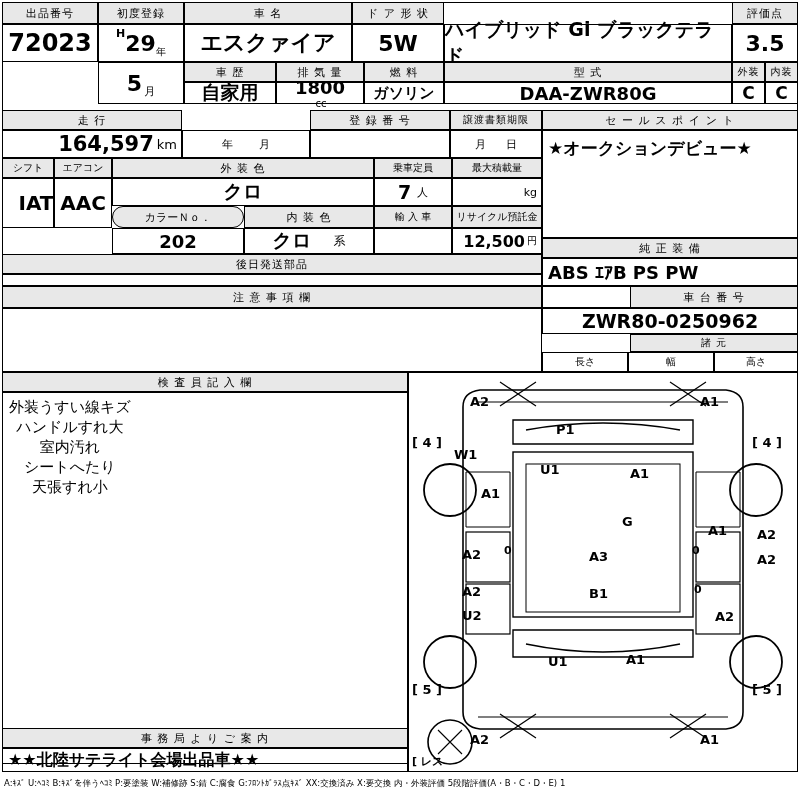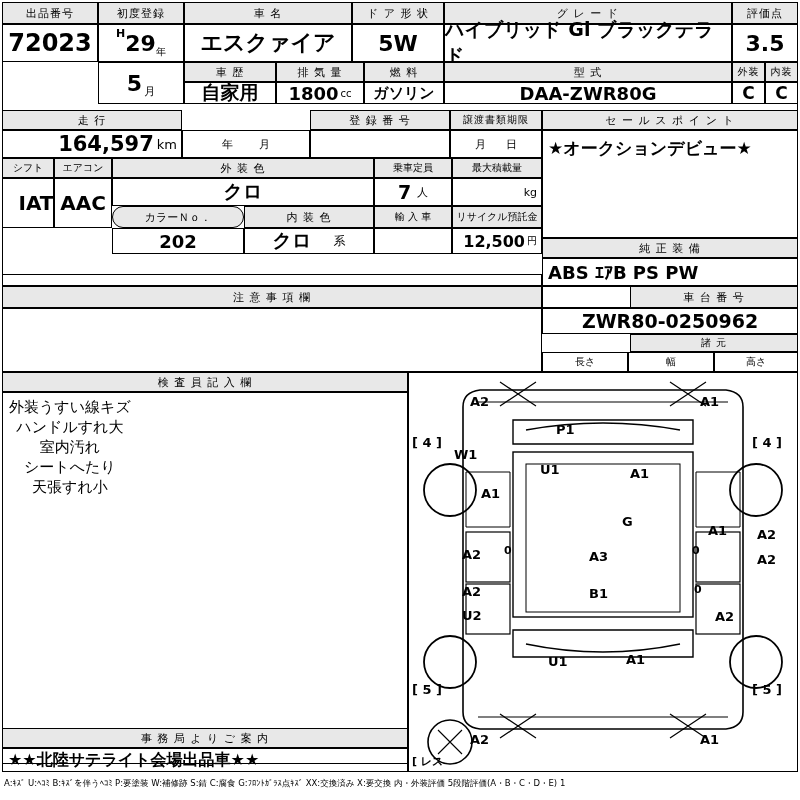--- a/index.html
+++ b/index.html
@@ -50,37 +50,36 @@
     <span style="font-size:22px;font-weight:bold;">29</span>
     <span style="font-size:10px;align-self:flex-end;margin-bottom:2px;">年</span>
   </div>
 
   <div class="bx hdr" style="left:184px;top:2px;width:168px;height:22px;">車 名</div>
   <div class="bx" style="left:184px;top:24px;width:168px;height:38px;font-size:22px;font-weight:bold;">エスクァイア</div>
 
   <div class="bx hdr" style="left:352px;top:2px;width:92px;height:22px;">ド ア 形 状</div>
   <div class="bx" style="left:352px;top:24px;width:92px;height:38px;font-size:22px;font-weight:bold;">5W</div>
 
-  <div class="bx hdr" style="left:444px;top:2px;width:288px;height:22px;">グ レ ー ド</div>
   <div class="bx" style="left:444px;top:24px;width:288px;height:38px;font-size:19px;font-weight:bold;">ハイブリッド Gi ブラックテラド</div>
 
   <div class="bx hdr" style="left:732px;top:2px;width:66px;height:22px;">評価点</div>
   <div class="bx" style="left:732px;top:24px;width:66px;height:38px;font-size:22px;font-weight:bold;">3.5</div>
 
   <div class="bx hdr" style="left:184px;top:62px;width:92px;height:20px;">車 歴</div>
   <div class="bx hdr" style="left:276px;top:62px;width:88px;height:20px;">排 気 量</div>
   <div class="bx hdr" style="left:364px;top:62px;width:80px;height:20px;">燃 料</div>
   <div class="bx hdr" style="left:444px;top:62px;width:288px;height:20px;">型 式</div>
 
   <div class="bx" style="left:98px;top:62px;width:86px;height:42px;">
     <span style="font-size:22px;font-weight:bold;">5</span>
     <span style="font-size:11px;align-self:flex-end;margin-bottom:4px;margin-left:2px;">月</span>
   </div>
   <div class="bx" style="left:184px;top:82px;width:92px;height:22px;font-size:19px;font-weight:bold;">自家用</div>
-  <div class="bx" style="left:276px;top:82px;width:88px;height:22px;">
+  <div class="bx" style="left:276px;top:82px;width:88px;height:22px;flex-direction:column;">
     <span style="font-size:18px;font-weight:bold;">1800</span>
     <span class="unit">cc</span>
   </div>
   <div class="bx" style="left:364px;top:82px;width:80px;height:22px;font-size:15px;font-weight:bold;">ガソリン</div>
   <div class="bx" style="left:444px;top:82px;width:288px;height:22px;font-size:18px;font-weight:bold;">DAA-ZWR80G</div>
 
   <div class="bx hdr" style="left:732px;top:62px;width:33px;height:20px;font-size:10px;">外装</div>
   <div class="bx hdr" style="left:765px;top:62px;width:33px;height:20px;font-size:10px;">内装</div>
   <div class="bx" style="left:732px;top:82px;width:33px;height:22px;font-size:17px;font-weight:bold;">C</div>
   <div class="bx" style="left:765px;top:82px;width:33px;height:22px;font-size:17px;font-weight:bold;">C</div>
@@ -135,20 +134,21 @@
   <div class="bx" style="left:244px;top:228px;width:130px;height:26px;">
     <span style="font-size:19px;font-weight:bold;">クロ</span>
     <span style="font-size:12px;margin-left:22px;">系</span>
   </div>
   <div class="bx" style="left:374px;top:228px;width:78px;height:26px;"></div>
   <div class="bx right" style="left:452px;top:228px;width:90px;height:26px;">
     <span style="font-size:16px;font-weight:bold;">12,500</span>
     <span style="font-size:10px;margin-left:2px;">円</span>
   </div>
 
+  <div class="bx hdr" style="left:2px;top:254px;width:540px;height:20px;">後日発送部品</div>
   <div class="bx" style="left:2px;top:274px;width:540px;height:12px;"></div>
 
   <div class="bx hdr" style="left:542px;top:238px;width:256px;height:20px;">純 正 装 備</div>
   <div class="bx left" style="left:542px;top:258px;width:256px;height:28px;font-size:18px;font-weight:bold;">ABS ｴｱB PS PW</div>
 
   <div class="bx hdr" style="left:2px;top:286px;width:540px;height:22px;">注 意 事 項 欄</div>
   <div class="bx" style="left:2px;top:308px;width:540px;height:64px;"></div>
 
   <div class="bx hdr" style="left:630px;top:286px;width:168px;height:22px;">車 台 番 号</div>
   <div class="bx" style="left:542px;top:308px;width:256px;height:26px;font-size:19px;font-weight:bold;">ZWR80-0250962</div>

